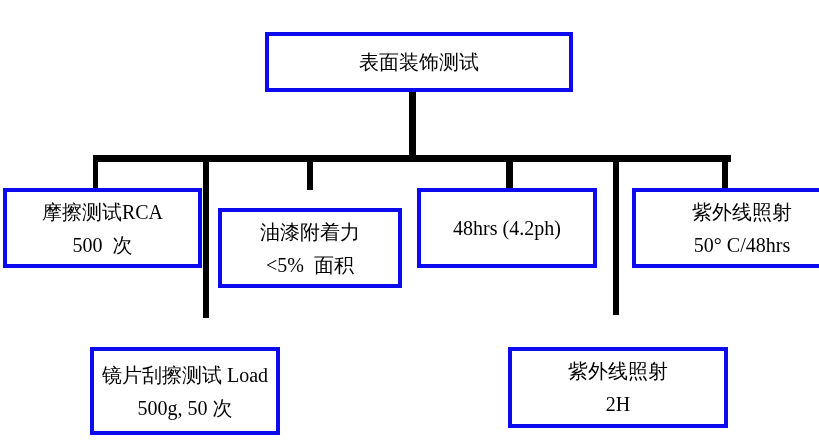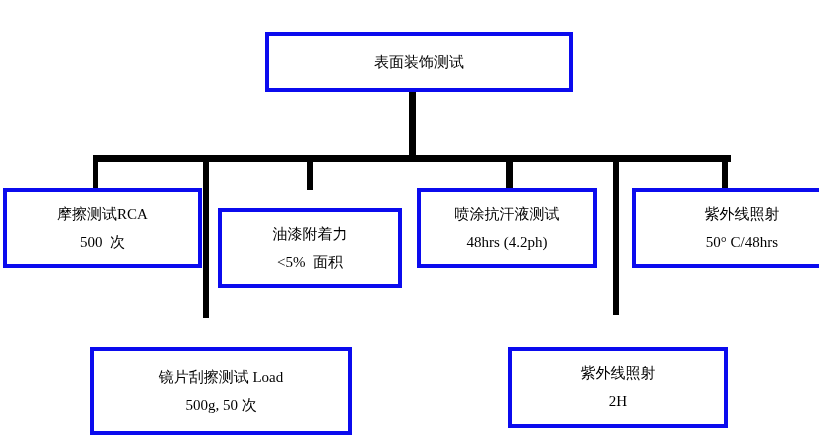--- a/index.html
+++ b/index.html
@@ -19,21 +19,21 @@
   .node {
     position: absolute;
     background: #ffffff;
     border: 4px solid #0b0bee;
     box-sizing: border-box;
     display: flex;
     flex-direction: column;
     align-items: center;
     justify-content: center;
     text-align: center;
-    font-size: 15px;
+    font-size: 20px;
     line-height: 1.0;
     gap: 13px;
     z-index: 2;
   }
   .node .tline {
     display: block;
     white-space: pre;
   }
   .connector {
     position: absolute;
@@ -41,21 +41,21 @@
     z-index: 1;
   }
   
   .n-root   { left: 265px; top: 32px;  width: 308px; height: 60px; }
   
   .n-r1a    { left: 3px;   top: 188px; width: 199px; height: 80px; }
   .n-r1b    { left: 218px; top: 188px; width: 184px; height: 80px; margin-top: 20px; }
   .n-r1c    { left: 417px; top: 188px; width: 180px; height: 80px; }
   .n-r1d    { left: 632px; top: 188px; width: 220px; height: 80px; }
   
-  .n-r2a    { left: 90px;  top: 347px; width: 262px; height: 88px; text-align: right; }
+  .n-r2a    { left: 90px;  top: 347px; width: 190px; height: 88px; text-align: right; }
   .n-r2b    { left: 508px; top: 347px; width: 220px; height: 81px; }
   
   .c-trunk  { left: 409px; top: 92px;  width: 7px;  height: 65px; }
   .c-rail   { left: 93px;  top: 155px; width: 638px; height: 7px; }
   .c-d1     { left: 93px;  top: 160px; width: 5px;  height: 30px; }
   .c-d2     { left: 203px; top: 160px; width: 6px;  height: 158px; }
   .c-d3     { left: 307px; top: 160px; width: 6px;  height: 30px; }
   .c-d4     { left: 506px; top: 160px; width: 7px;  height: 30px; }
   .c-d5     { left: 613px; top: 160px; width: 6px;  height: 155px; }
   .c-d6     { left: 722px; top: 160px; width: 6px;  height: 30px; }
@@ -82,21 +82,20 @@
     <span class="tline">摩擦测试RCA</span>
     <span class="tline">500  次</span>
   </div>
 
   <div class="node n-r1b">
     <span class="tline">油漆附着力</span>
     <span class="tline">&lt;5%  面积</span>
   </div>
 
   <div class="node n-r1c">
-    <span class="tline">喷涂抗汗液测试</span>
     <span class="tline">48hrs (4.2ph)</span>
   </div>
 
   <div class="node n-r1d">
     <span class="tline">紫外线照射</span>
     <span class="tline">50° C/48hrs</span>
   </div>
 
   <div class="node n-r2a">
     <span class="tline">镜片刮擦测试 Load</span>

